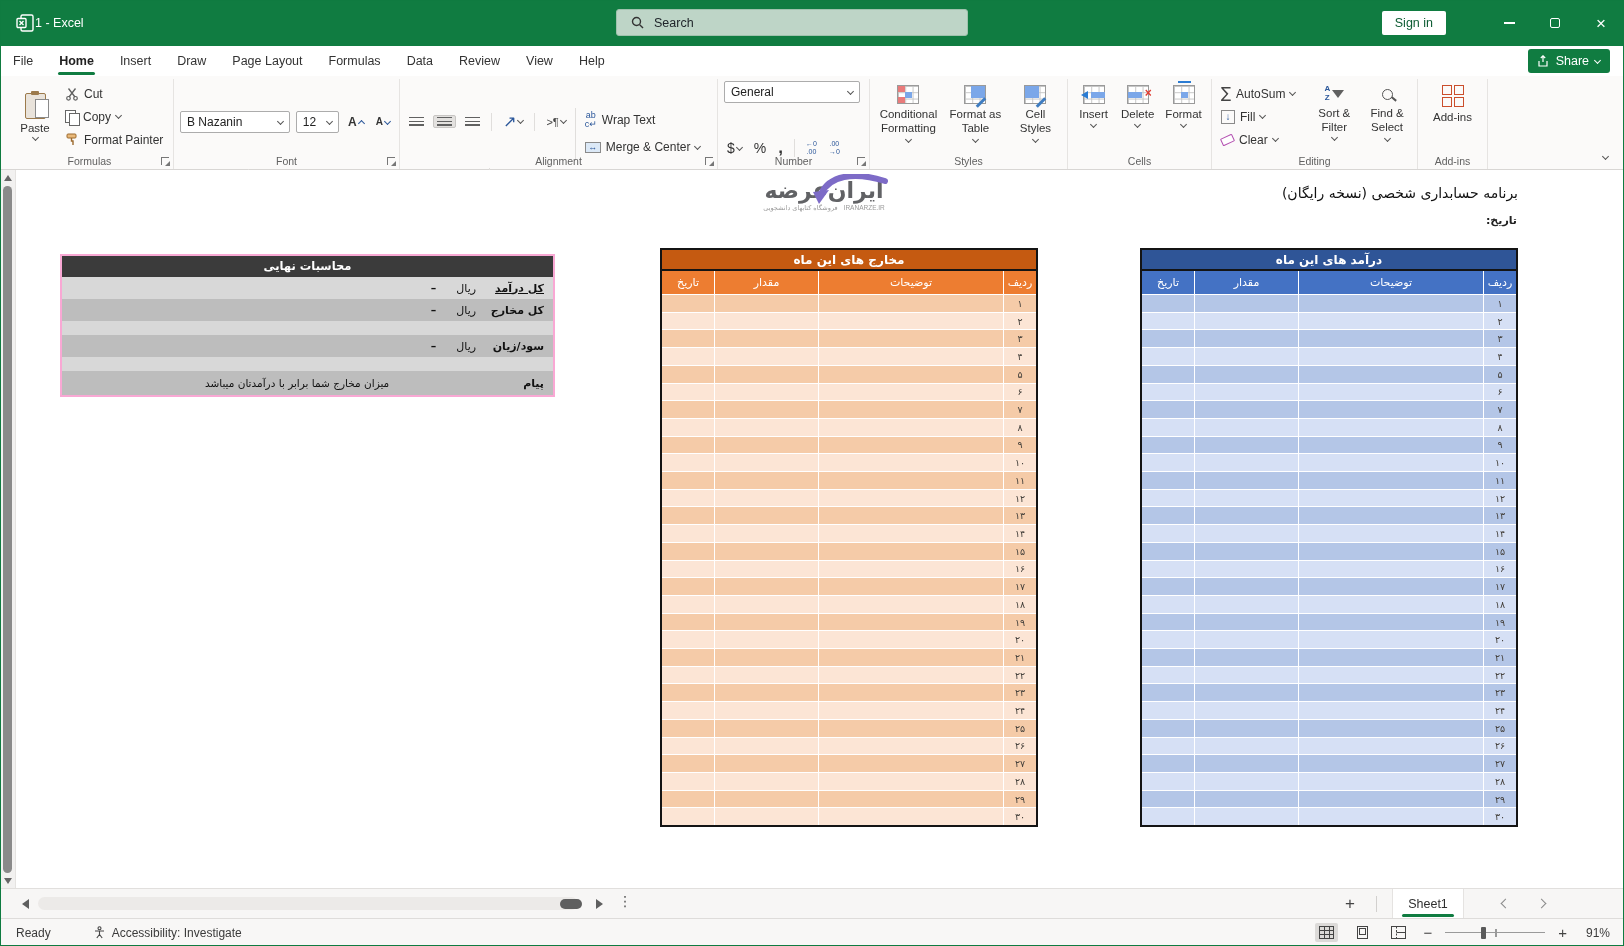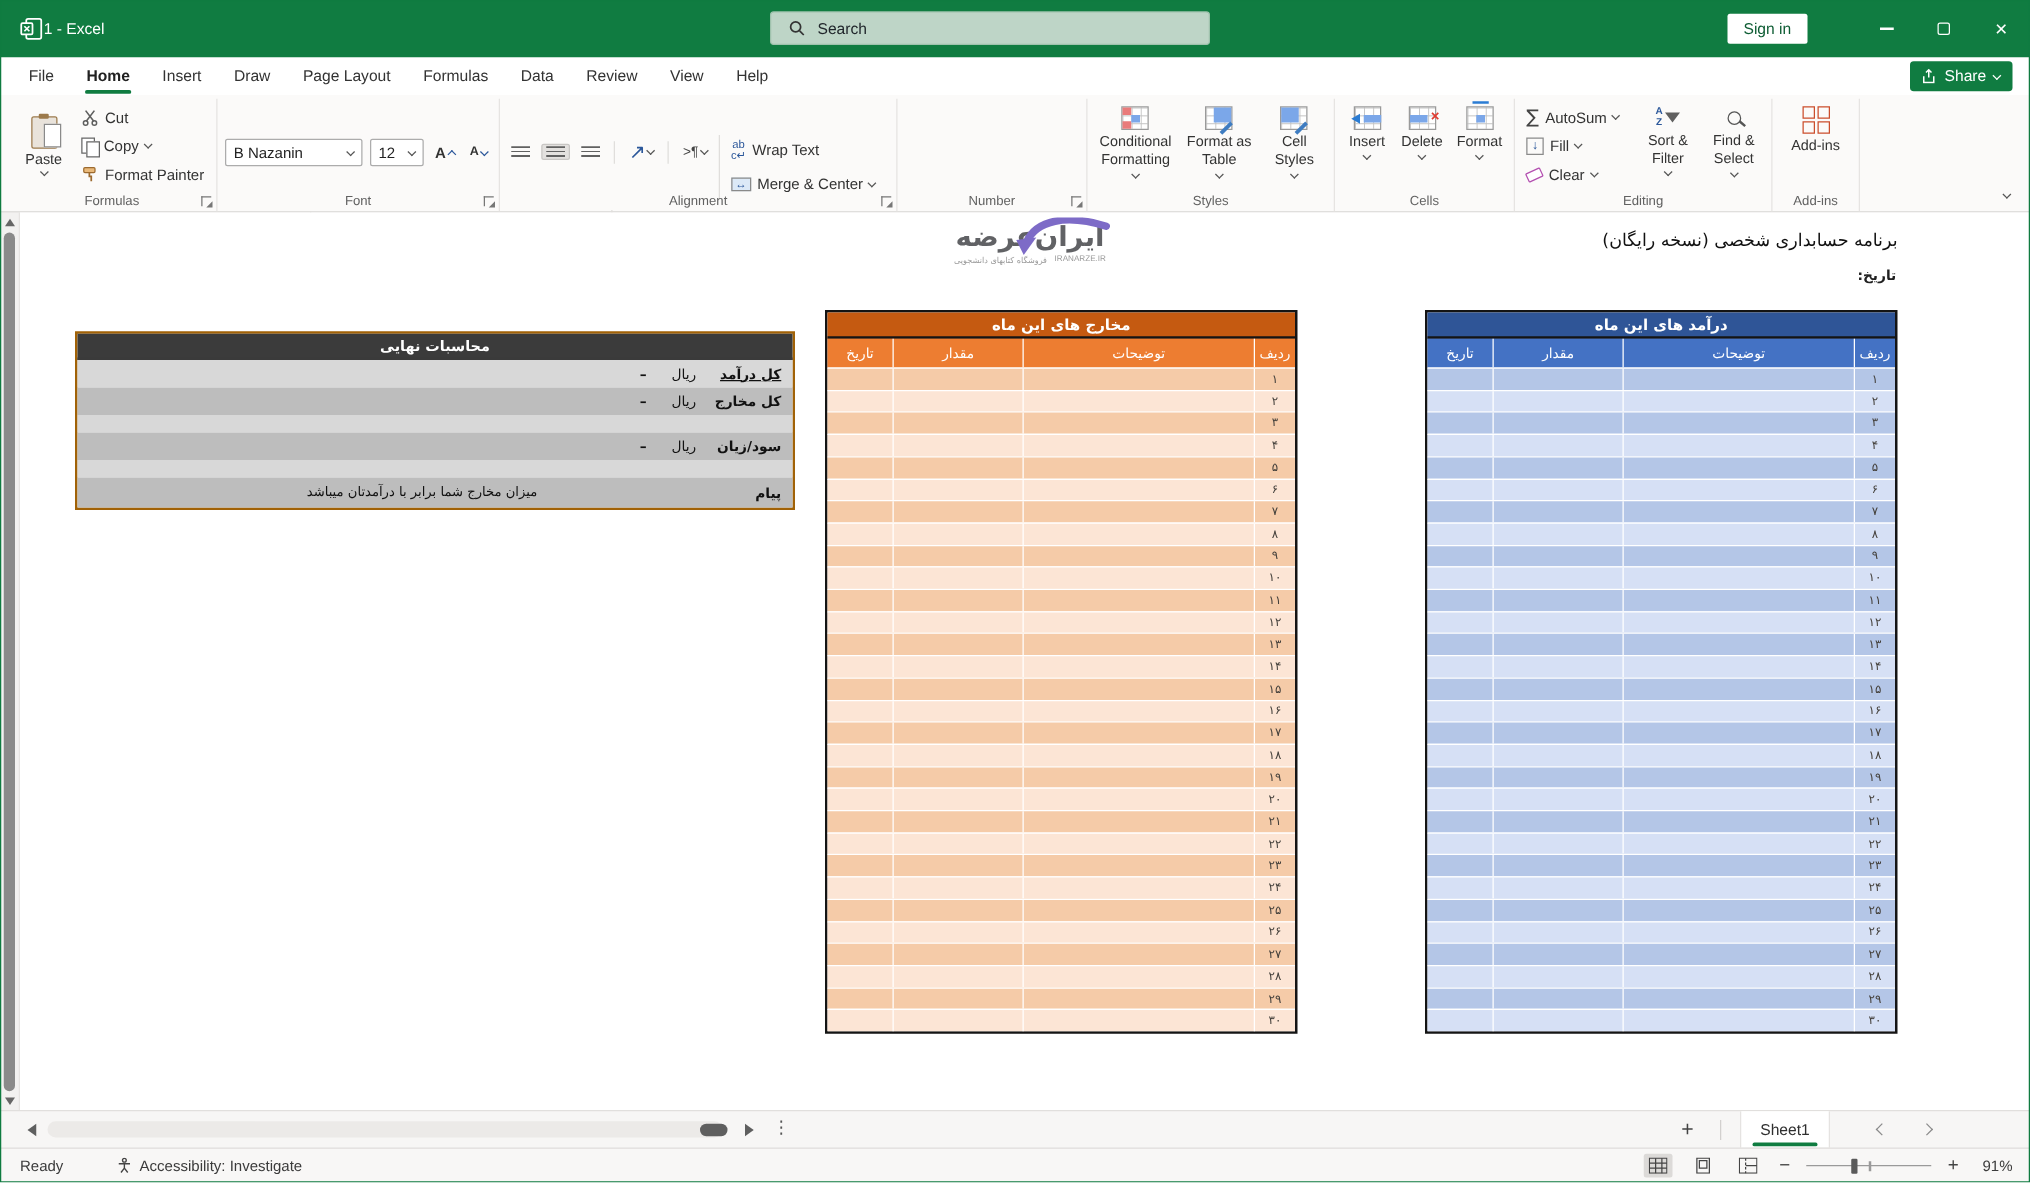--- a/index.html
+++ b/index.html
@@ -19,21 +19,21 @@
   .searchbox .s-txt { font-size:12.5px; color:#20262b; }
   .tb-right { position:absolute; right:0; top:0; height:46px; display:flex; align-items:center; }
   .signin { background:#fff; color:#0d5c33; border:none; font-size:12.5px; padding:5px 13px; border-radius:2px;
     margin-right:40px; font-family:"Liberation Sans",sans-serif; cursor:pointer; }
   .wc { width:46px; height:46px; display:flex; align-items:center; justify-content:center; }
   .mini-bar { width:11px; height:1.4px; background:#fff; display:block; }
   .max-box { width:10px; height:10px; border:1.2px solid #fff; border-radius:2px; display:block; }
   .close-x { font-size:17px; color:#fff; line-height:1; }
 
   
-  .ribbontabs { height:30px; background:#fff; display:flex; align-items:center; padding-left:10px; position:relative; }
+  .ribbontabs { height:30px; background:#fff; display:flex; align-items:center; position:relative; }
   .rtab { padding:0 13px; font-size:12.5px; color:#333; height:30px; line-height:30px; position:relative; cursor:pointer; }
   .rtab.active { font-weight:bold; color:#212121; }
   .rtab.active::after { content:""; position:absolute; left:12px; right:12px; bottom:1px; height:3px; background:#107C41; border-radius:2px; }
   .share { position:absolute; right:14px; top:3px; height:24px; background:#107C41; color:#fff; border:none; border-radius:3px;
     font-size:12.5px; display:flex; align-items:center; gap:6px; padding:0 10px; font-family:"Liberation Sans",sans-serif; cursor:pointer; }
   .share .chev { border-color:#fff; }
 
   
   .ribbon { height:94px; background:#FBFAF9; border-bottom:1px solid #D8D6D4; display:flex; padding:3px 4px 0 6px; position:relative; }
   .rgroup { position:relative; border-right:1px solid #E6E4E2; padding:2px 6px 17px 6px; display:flex; flex-direction:column; }
@@ -127,21 +127,21 @@
   .hc { display:flex; align-items:center; justify-content:center; }
   .hc + .hc { border-left:1px solid #fff; }
   .w-date { width:52px; flex:none; } .w-amt { width:104px; flex:none; } .w-desc { flex:1; } .w-num { width:33px; flex:none; }
   .xl-body { display:flex; flex-direction:column; height:531px; }
   .xrow { flex:1; display:flex; border-top:1px solid #fff; }
   .xrow .xc + .xc { border-left:1px solid #fff; }
   .xrow.ra { background:var(--ra); } .xrow.rb { background:var(--rb); }
   .xc.w-num { display:flex; align-items:center; justify-content:center; font-size:9.5px; color:#44403b; }
 
   
-  .calc { position:absolute; left:44px; top:95px; width:576px; border:2px solid #a16207; }
+  .calc { position:absolute; left:44px; top:84px; width:495px; border:2px solid #f9a8d4; }
   .calc-title { height:21px; line-height:21px; background:#3B3B3B; color:#fff; text-align:center; font-weight:bold; font-size:11.5px;
     border-bottom:2px solid #3a3a3a; }
   .crow { display:flex; align-items:center; justify-content:flex-end; padding-right:9px; font-size:11px; color:#111; }
   .crow.ca { background:#D8D8D8; } .crow.cb { background:#BDBDBD; }
   .h22 { height:22px; } .h14 { height:14px; } .h24 { height:24px; }
   .cval { font-weight:bold; margin-right:20px; }
   .cunit { margin-right:12px; }
   .clbl { font-weight:bold; min-width:56px; text-align:right; }
   .clbl.u { text-decoration:underline; }
   .msgrow { justify-content:space-between; padding:0 9px; }
@@ -374,20 +374,45 @@
             <span>Merge &amp; Center</span>
             <span class="chev"></span>
           </div>
         </div>
       </div>
       <div class="glabel"><span>Alignment</span></div>
       <span class="launcher"></span>
     </div>
 
     <div class="rgroup" style="width:152px">
+      <div class="fg-rows" style="flex:1">
+        <div class="combo" style="width:136px">
+          <span>General</span>
+          <span class="chev"></span>
+        </div>
+        <div class="fg-row">
+          <div class="tbtn">
+              <span style="font-size:14px">$</span>
+              <span class="chev"></span>
+            </div>
+          <div class="tbtn">
+              <span style="font-size:14px">%</span>
+            </div>
+          <div class="tbtn">
+              <span style="font-size:17px;font-weight:bold;line-height:0.5">,</span>
+            </div>
+          <div class="vdiv"></div>
+          <div class="tbtn">
+              <span class="dec">←0<br>.00</span>
+            </div>
+          <div class="tbtn">
+              <span class="dec">.00<br>→0</span>
+            </div>
+        </div>
+      </div>
       <div class="glabel"><span>Number</span></div>
       <span class="launcher"></span>
     </div>
 
     <div class="rgroup" style="width:198px">
       <div class="rcontent" style="justify-content:center">
         <div class="vbig" style="width:66px">
           <span class="grid-ico">
             <span class="ov" style="left:0;top:0;width:7px;height:6px;background:#E97B7B"></span>
             <span class="ov" style="left:0;bottom:0;width:7px;height:6px;background:#E97B7B"></span>

